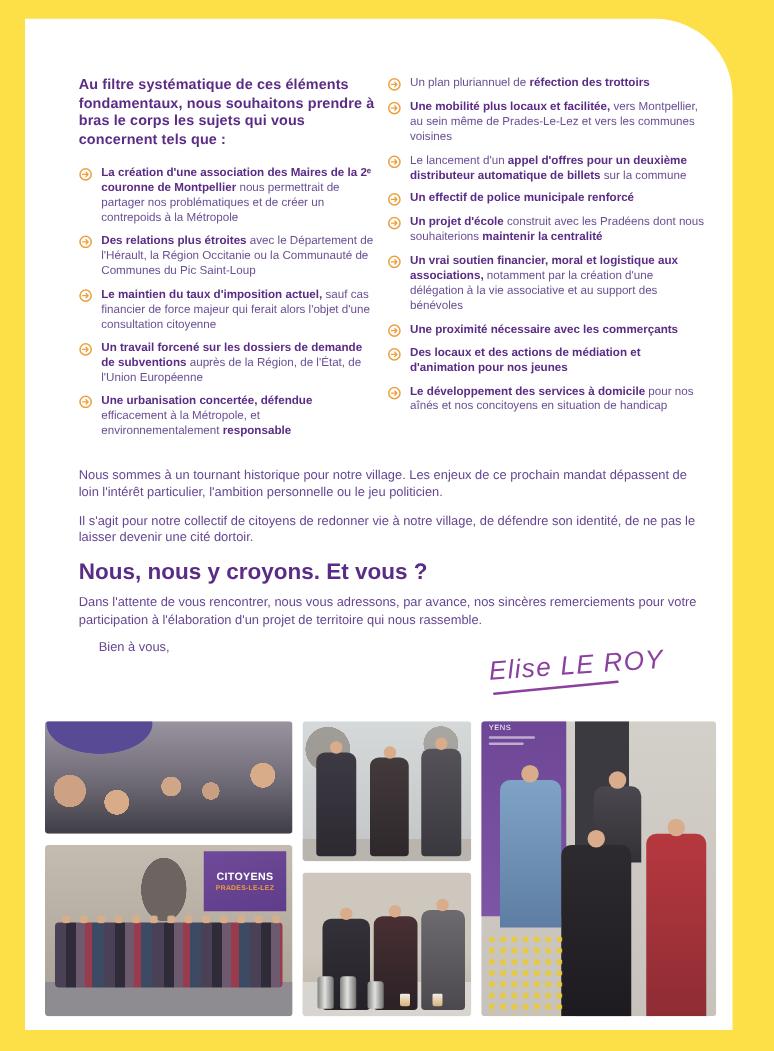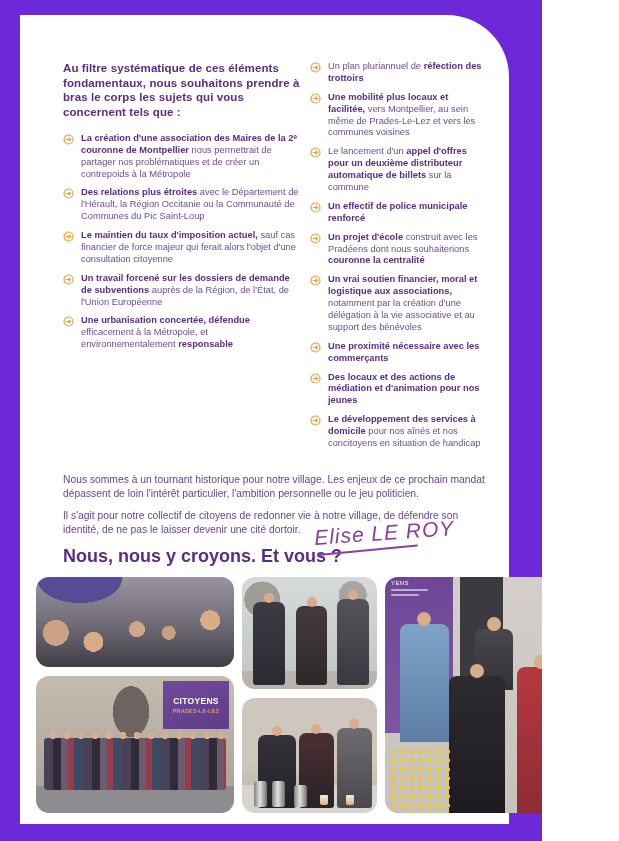--- a/index.html
+++ b/index.html
@@ -1,18 +1,18 @@
 <!DOCTYPE html>
 <html><head>
 <meta charset="utf-8">
 <style>
   html,body{margin:0;padding:0;background:#fff;}
   .page{
-    position:relative;width:542px;height:841px;
-    background:#6d28d9;overflow:hidden;
+    position:relative;width:619px;height:841px;
+    background:#fde047;overflow:hidden;
     font-family:"Liberation Sans",sans-serif;
   }
   .sheet{
     position:absolute;top:15px;left:20px;right:33px;bottom:17px;
     background:#ffffff;border-top-right-radius:62px;
   }
   .text-area{position:absolute;left:43px;top:46px;right:22px;}
   .columns{display:flex;gap:10px;align-items:flex-start;}
   .col-left{width:237px;flex:none;}
   .col-right{flex:1;}
@@ -33,21 +33,21 @@
   .signature{
     position:absolute;right:55px;top:506px;
     color:#8b3f9e;font-size:21px;font-style:italic;
     transform:rotate(-4deg);letter-spacing:1px;white-space:nowrap;
   }
   .signature::after{
     content:"";position:absolute;left:2px;bottom:-5px;width:72%;height:2px;
     background:#8b3f9e;border-radius:2px;transform:rotate(-1.5deg);
   }
   
-  .photo{position:absolute;overflow:hidden;border-radius:13px;}
+  .photo{position:absolute;overflow:hidden;border-radius:3px;}
   #photo1{left:36px;top:577px;width:198px;height:90px;
     background:
       radial-gradient(circle 13px at 10% 62%, #cda184 99%, transparent),
       radial-gradient(circle 10px at 29% 72%, #d8ab89 99%, transparent),
       radial-gradient(circle 8px at 51% 58%, #cfa687 99%, transparent),
       radial-gradient(circle 7px at 67% 62%, #c99f82 99%, transparent),
       radial-gradient(circle 10px at 88% 48%, #d8ab89 99%, transparent),
       radial-gradient(ellipse 70px 40px at 22% 2%, #584a94 60%, transparent 61%),
       linear-gradient(180deg,#9a93a0 0%,#6e6a75 55%,#3f3d46 100%);
   }
@@ -202,21 +202,21 @@
                 </span>
                 <div class="btext"><span class="b">Un effectif de police municipale renforcé</span></div>
               </li>
               <li>
                 <span class="bicon">
                   <svg viewBox="0 0 12 12">
                     <circle cx="6" cy="6" r="4.9" fill="none" stroke="#ed9f3d" stroke-width="1.3"></circle>
                     <path d="M3.4 6 H8 M6.4 4.1 L8.2 6 L6.4 7.9" fill="none" stroke="#ed9f3d" stroke-width="1.2" stroke-linecap="round" stroke-linejoin="round"></path>
                   </svg>
                 </span>
-                <div class="btext"><span class="b">Un projet d'école</span><span> construit avec les Pradéens dont nous souhaiterions </span><span class="b">couronne la centralité</span></div>
+                <div class="btext"><span class="b">Un projet d'école</span><span> construit avec les Pradéens dont nous souhaiterions </span><span class="b">maintenir la centralité</span></div>
               </li>
               <li>
                 <span class="bicon">
                   <svg viewBox="0 0 12 12">
                     <circle cx="6" cy="6" r="4.9" fill="none" stroke="#ed9f3d" stroke-width="1.3"></circle>
                     <path d="M3.4 6 H8 M6.4 4.1 L8.2 6 L6.4 7.9" fill="none" stroke="#ed9f3d" stroke-width="1.2" stroke-linecap="round" stroke-linejoin="round"></path>
                   </svg>
                 </span>
                 <div class="btext"><span class="b">Un vrai soutien financier, moral et logistique aux associations,</span><span> notamment par la création d'une délégation à la vie associative et au support des bénévoles</span></div>
               </li>
@@ -248,20 +248,21 @@
                 <div class="btext"><span class="b">Le développement des services à domicile</span><span> pour nos aînés et nos concitoyens en situation de handicap</span></div>
               </li>
             </ul>
         </div>
       </div>
 
       <div class="closing">
         <p>Nous sommes à un tournant historique pour notre village. Les enjeux de ce prochain mandat dépassent de loin l'intérêt particulier, l'ambition personnelle ou le jeu politicien.</p>
         <p>Il s'agit pour notre collectif de citoyens de redonner vie à notre village, de défendre son identité, de ne pas le laisser devenir une cité dortoir.</p>
         <h2>Nous, nous y croyons. Et vous ?</h2>
+        <p>Dans l'attente de vous rencontrer, nous vous adressons, par avance, nos sincères remerciements pour votre participation à l'élaboration d'un projet de territoire qui nous rassemble.</p>
         <p class="salutation">Bien à vous,</p>
       </div>
 
     </div>
 
     <div class="signature">Elise LE ROY</div>
   </div>
 
   <div class="photo" id="photo1"></div>
 

